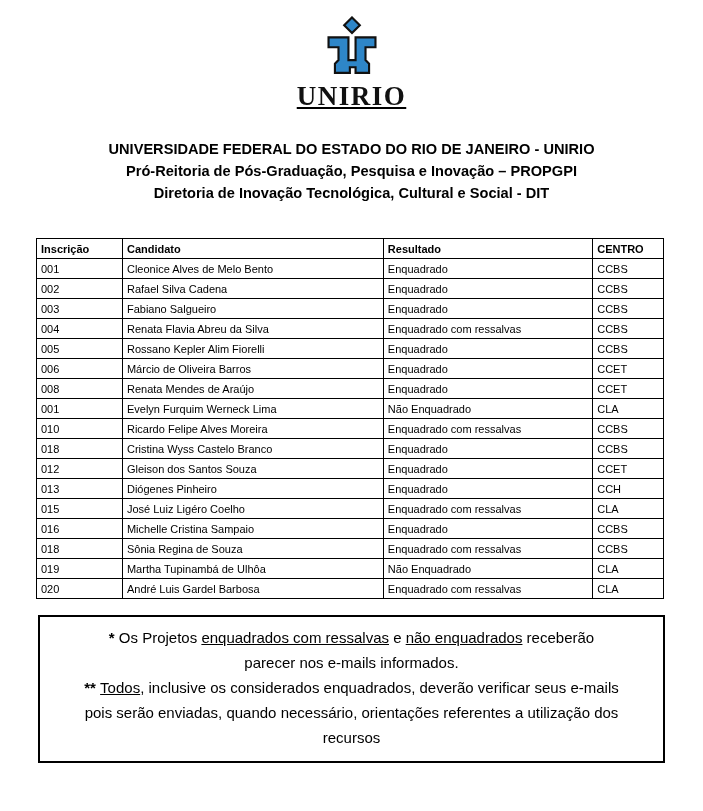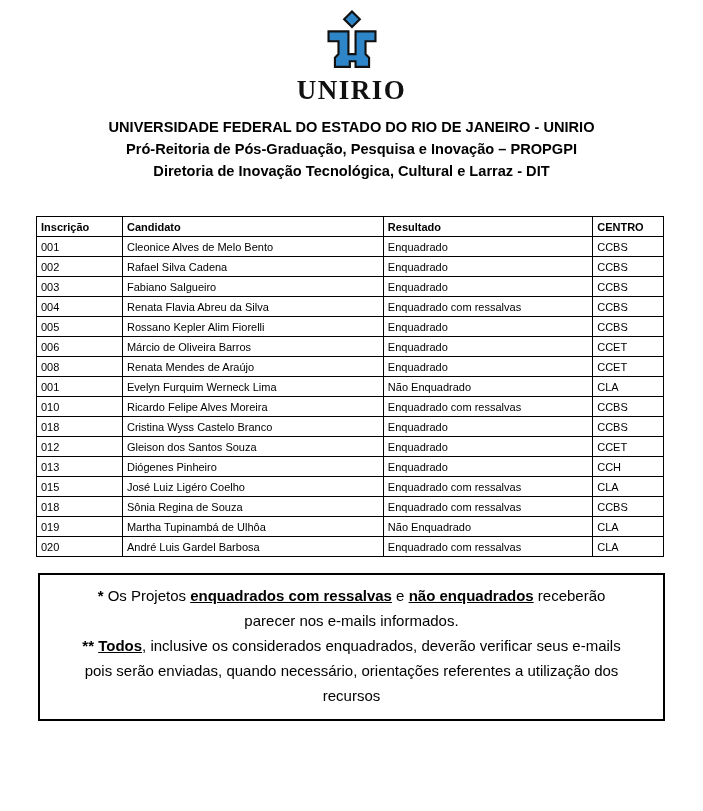--- a/index.html
+++ b/index.html
@@ -3,71 +3,71 @@
 <meta charset="utf-8">
 <style>
   html,body{margin:0;padding:0;}
   body{
     width:703px;height:811px;background:#ffffff;color:#000;
     font-family:"Liberation Sans", sans-serif;overflow:hidden;
   }
   .page{position:relative;width:703px;height:811px;}
 
   
-  .logo-block{padding-top:10px;text-align:center;}
+  .logo-block{padding-top:16px;text-align:center;text-decoration:underline;}
   .logo-mark{display:block;margin:0 auto;width:76px;height:64px;}
   .wordmark{
     font-family:"Liberation Serif", serif;font-weight:bold;font-size:27px;
     letter-spacing:1.5px;text-align:center;margin-top:1px;color:#111;
   }
 
   
-  .org-header{margin-top:10px;text-align:center;font-weight:bold;font-size:14.6px;line-height:22px;}
+  .org-header{margin-top:26px;text-align:center;font-weight:bold;font-size:14.6px;line-height:22px;}
 
   
   table.results{
     border-collapse:collapse;table-layout:fixed;width:628px;
     margin:34px 0 0 36px;font-size:11px;
   }
   table.results th, table.results td{
     border:1.6px solid #000;height:19px;padding:0 2px 0 4px;
     text-align:left;vertical-align:middle;white-space:nowrap;overflow:hidden;
   }
   table.results th{font-weight:bold;}
   .c-insc{width:85px;} .c-cand{width:258px;} .c-res{width:207px;} .c-cen{width:70px;}
 
   
   .notice{
     box-sizing:border-box;width:627px;margin:16px 0 0 38px;
     border:2.6px solid #000;text-align:center;font-size:15px;line-height:25px;
     padding:8px 18px 11px;
   }
   .notice-title{font-weight:bold;text-decoration:underline;}
-  .u{font-weight:bold;text-decoration:underline;}
+  .u{font-weight:normal;text-decoration:underline;}
   b{font-weight:bold;}
 </style>
 </head>
 <body>
 
 <div class="page">
 
   <div class="logo-block">
     <svg class="logo-mark" viewBox="0 0 100 90" xmlns="http://www.w3.org/2000/svg">
       <path d="M50,2 L61,13 L50,24 L39,13 Z" stroke="#111" stroke-width="3" stroke-linejoin="miter" fill="#2E86C8"></path>
       <path d="M17,30 L45,30 L45,62 L55,62 L55,30 L83,30 L83,44 L69,44 L69,62
                L74,67 L74,80 L55,80 L55,72 L47,72 L47,80 L26,80 L26,67 L31,62
                L31,44 L17,44 Z" stroke="#111" stroke-width="3" stroke-linejoin="miter" fill="#2E86C8"></path>
     </svg>
     <div class="wordmark">UNIRIO</div>
   </div>
 
   <div class="org-header">
     <div>UNIVERSIDADE FEDERAL DO ESTADO DO RIO DE JANEIRO - UNIRIO</div>
     <div>Pró-Reitoria de Pós-Graduação, Pesquisa e Inovação – PROPGPI</div>
-    <div>Diretoria de Inovação Tecnológica, Cultural e Larraz - DIT</div>
+    <div>Diretoria de Inovação Tecnológica, Cultural e Social - DIT</div>
   </div>
 
   <table class="results">
     <colgroup>
       <col class="c-insc">
         <col class="c-cand">
         <col class="c-res">
         <col class="c-cen">
     </colgroup>
     <thead>
@@ -151,20 +151,26 @@
           <td>Enquadrado</td>
           <td>CCH</td>
         </tr>
         <tr>
           <td>015</td>
           <td>José Luiz Ligéro Coelho</td>
           <td>Enquadrado com ressalvas</td>
           <td>CLA</td>
         </tr>
         <tr>
+          <td>016</td>
+          <td>Michelle Cristina Sampaio</td>
+          <td>Enquadrado</td>
+          <td>CCBS</td>
+        </tr>
+        <tr>
           <td>018</td>
           <td>Sônia Regina de Souza</td>
           <td>Enquadrado com ressalvas</td>
           <td>CCBS</td>
         </tr>
         <tr>
           <td>019</td>
           <td>Martha Tupinambá de Ulhôa</td>
           <td>Não Enquadrado</td>
           <td>CLA</td>

